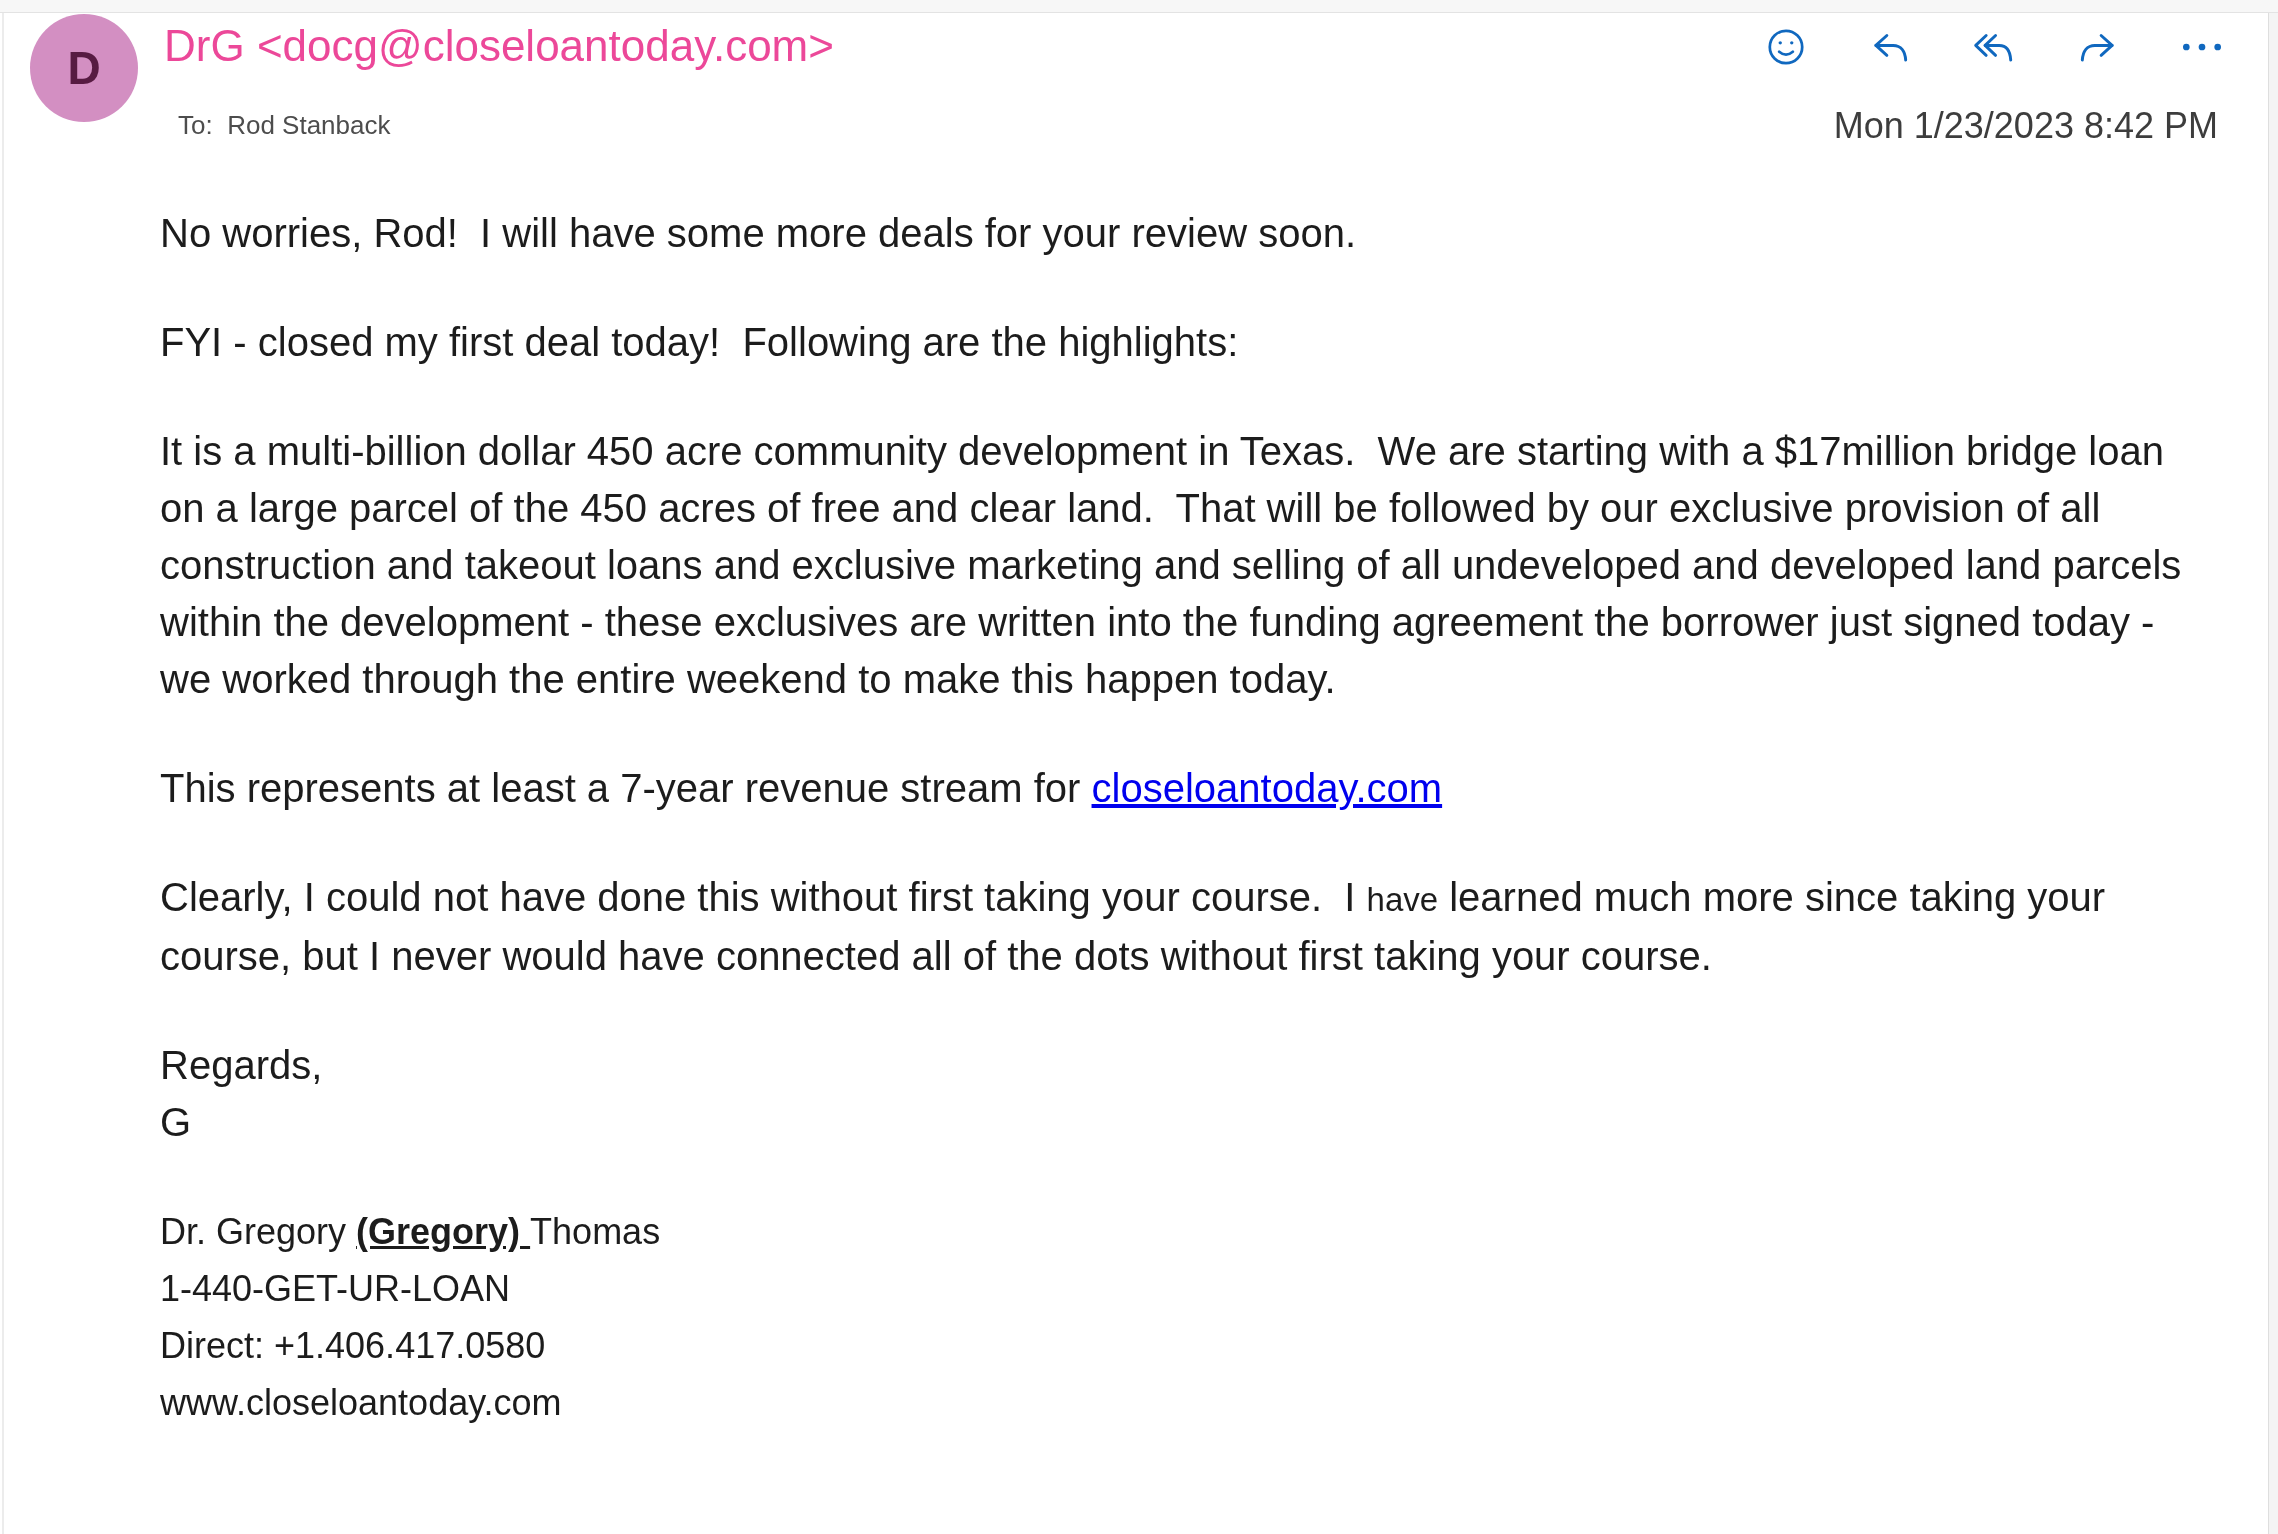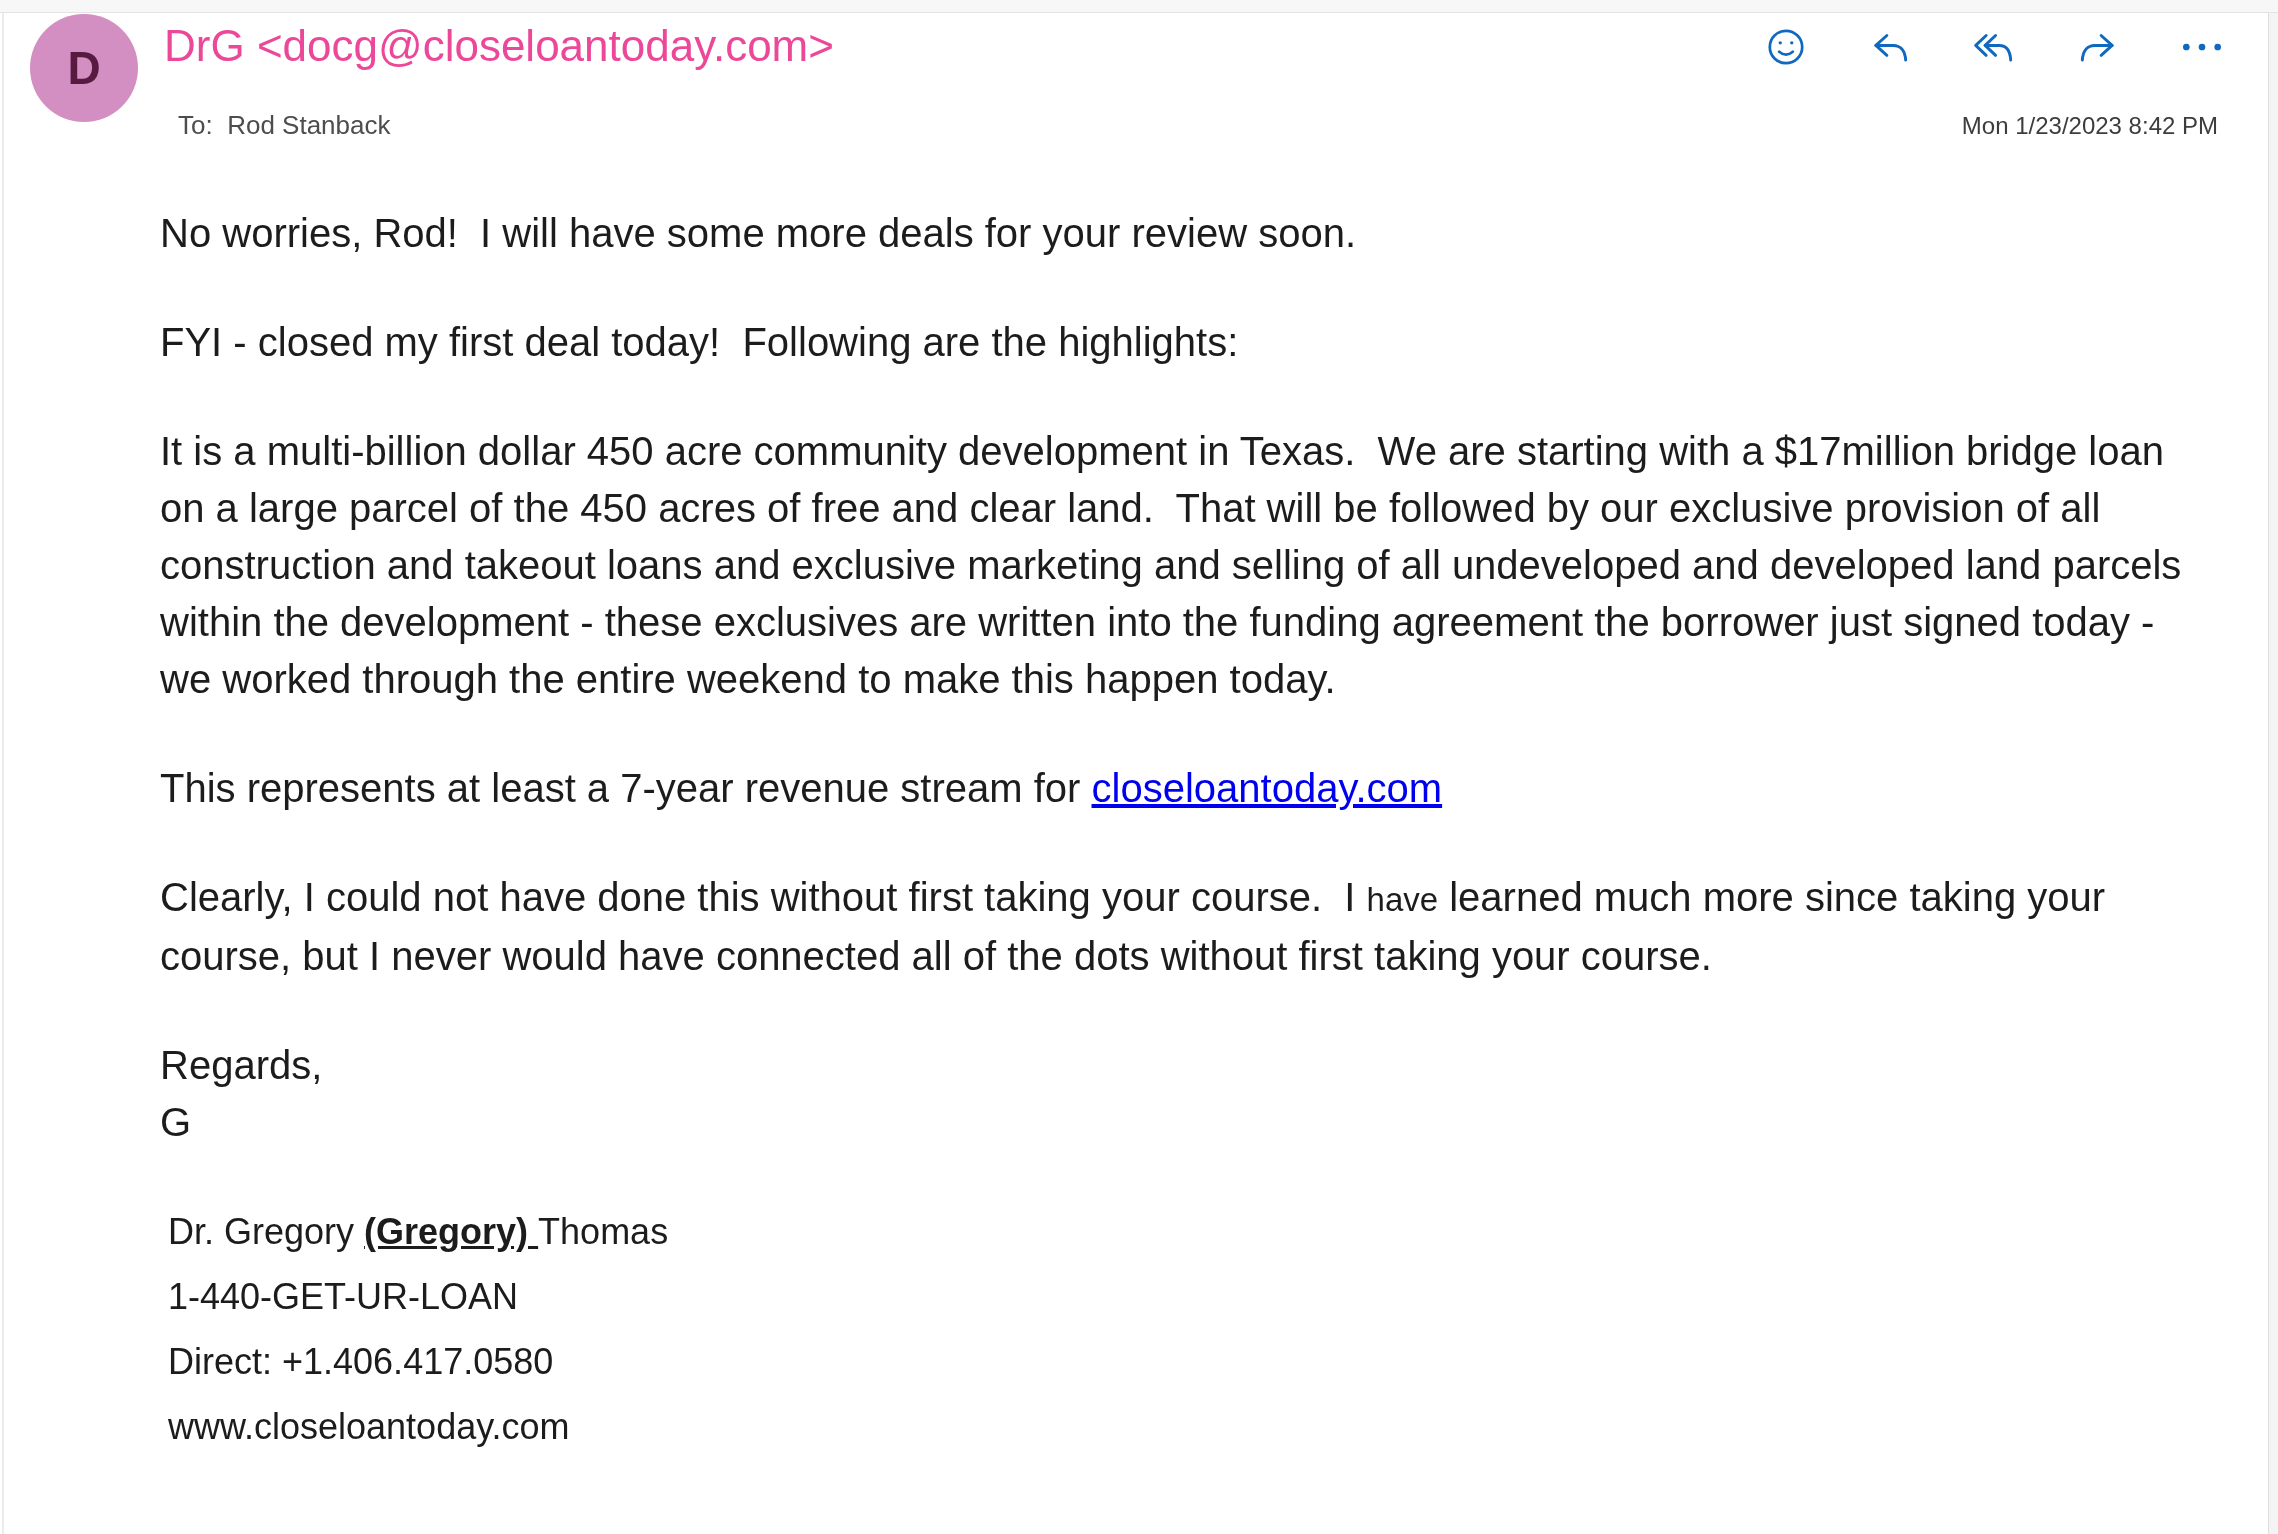--- a/index.html
+++ b/index.html
@@ -19,31 +19,31 @@
   .msg-header{position:relative;height:205px;}
   .avatar{
     position:absolute;left:30px;top:14px;width:108px;height:108px;border-radius:50%;
     background:#d38fc2;color:#571b42;
     display:flex;align-items:center;justify-content:center;
     font-size:46px;font-weight:600;cursor:pointer;
   }
   .sender-line{position:absolute;left:164px;top:18px;font-size:44px;line-height:56px;color:#ec4899;white-space:pre;cursor:pointer;}
   .to-line{position:absolute;left:178px;top:102px;font-size:26px;line-height:46px;color:#4d4d4d;white-space:pre;}
   .to-line .recipient{cursor:pointer;}
-  .timestamp{position:absolute;right:60px;top:104px;font-size:24px;line-height:44px;color:#3d3d3d;white-space:pre;}
+  .timestamp{position:absolute;right:60px;top:104px;font-size:36px;line-height:44px;color:#3d3d3d;white-space:pre;}
   .actions{position:absolute;right:53px;top:24px;display:flex;gap:58px;align-items:center;}
   .action-btn{width:46px;height:46px;display:flex;align-items:center;justify-content:center;cursor:pointer;background:none;border:none;padding:0;}
   .action-btn svg{display:block;}
 
   
   .email-body{margin:0 60px 0 160px;color:#1c1c1c;font-size:40px;line-height:57px;}
   .email-body p{margin:0 14px 52px 0;white-space:pre-wrap;}
   .email-body a{color:#0000ee;text-decoration:underline;cursor:pointer;}
   .small-word{font-size:33px;}
-  .sig p{margin:8px;}
+  .sig p{margin:0;}
   .bold-underline{font-weight:bold;text-decoration:underline;}
 </style>
 </head>
 <body>
 
 <div class="top-strip"></div>
 <div class="left-line"></div>
 <div class="right-gutter"></div>
 
 <div class="msg-header">

